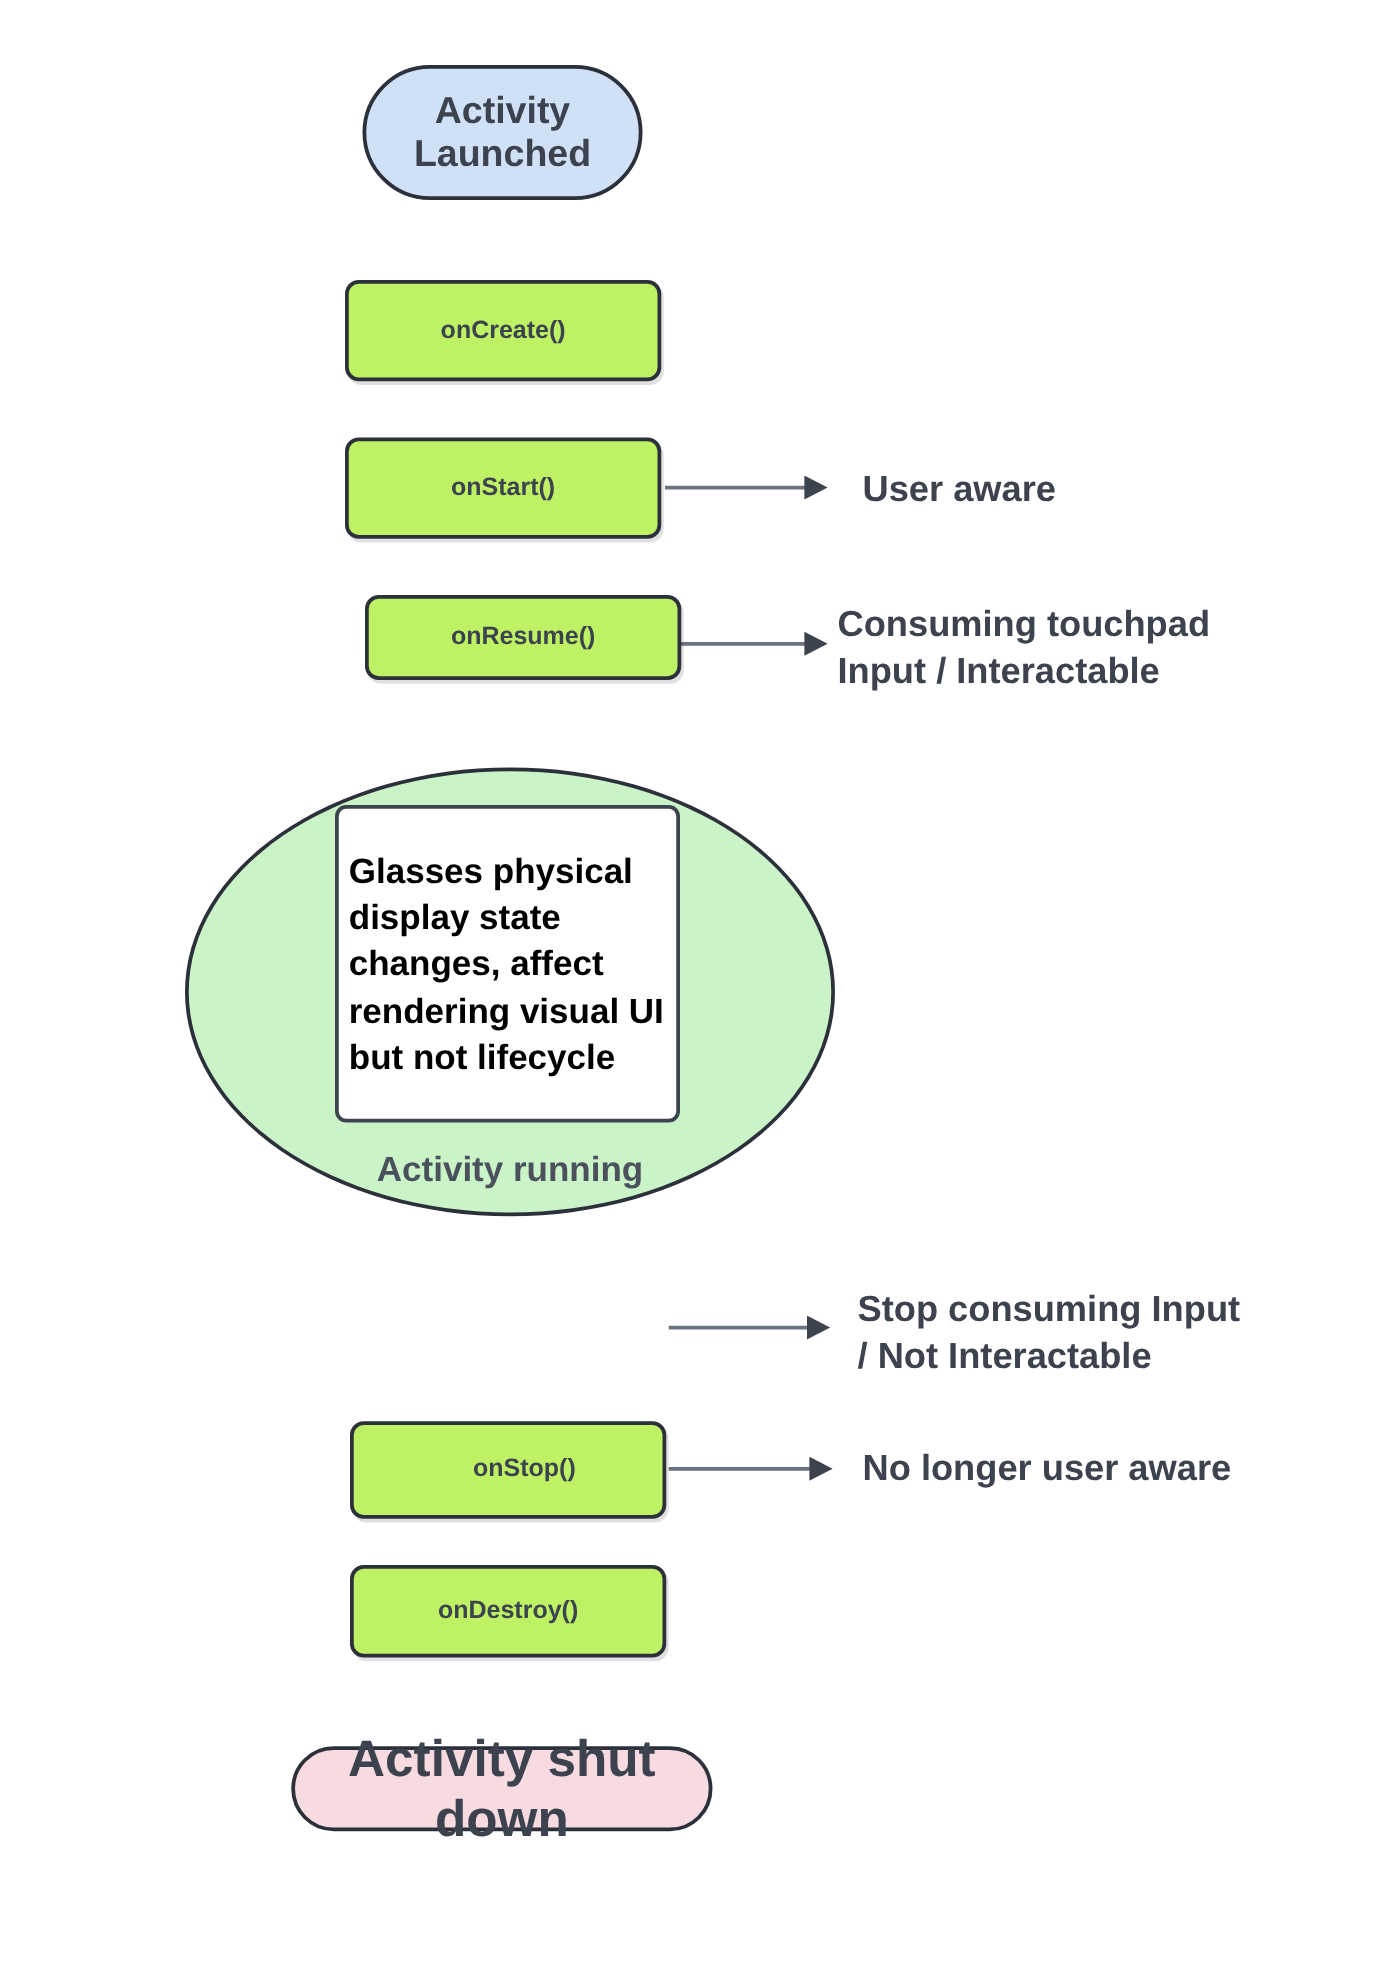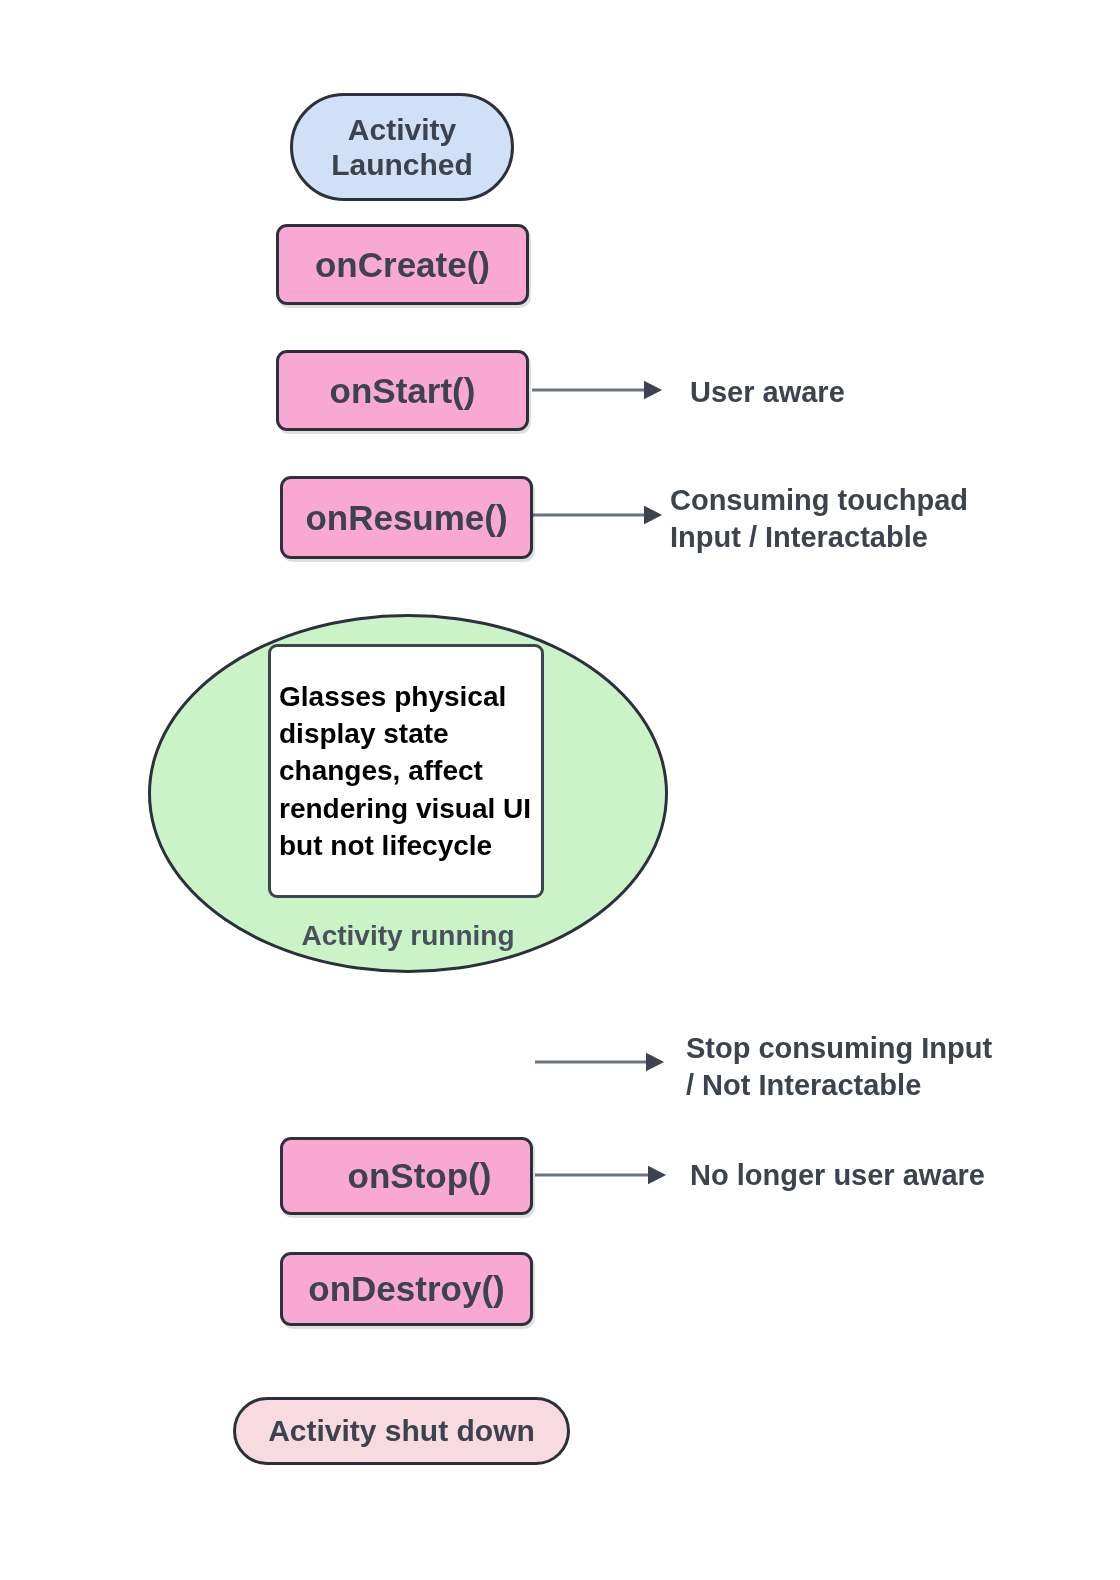--- a/index.html
+++ b/index.html
@@ -42,43 +42,42 @@
     border-radius: 999px;
   }
 
   .pill-start {
     left: 290px;
     top: 52px;
     width: 224px;
     height: 108px;
     background: #cfe0f7;
     font-size: 30px;
-    margin-top: 41px;
   }
 
   .pill-end {
     left: 233px;
     top: 1397px;
     width: 337px;
     height: 68px;
     background: #f7dbe0;
-    font-size: 30px;
+    font-size: 41px;
   }
 
   
   .callback {
-    background: #f9a8d4;
+    background: #bef264;
     border-radius: 11px;
-    font-size: 35px;
+    font-size: 20px;
     box-shadow: 2px 3px 0 rgba(0,0,0,0.12);
   }
 
   .cb-oncreate  { left: 276px; top: 224px;  width: 253px; height: 81px; }
   .cb-onstart   { left: 276px; top: 350px;  width: 253px; height: 81px; }
-  .cb-onresume  { left: 280px; top: 476px;  width: 253px; height: 83px; }
+  .cb-onresume  { left: 292px; top: 476px;  width: 253px; height: 68px; }
   .cb-onpause   { left: 280px; top: 1023px; width: 253px; height: 78px; }
   .cb-onstop    { left: 280px; top: 1137px; width: 253px; height: 78px; padding-left: 26px; }
   .cb-ondestroy { left: 280px; top: 1252px; width: 253px; height: 74px; }
 
   
   .ellipse-running {
     position: absolute;
     left: 148px;
     top: 614px;
     width: 520px;

